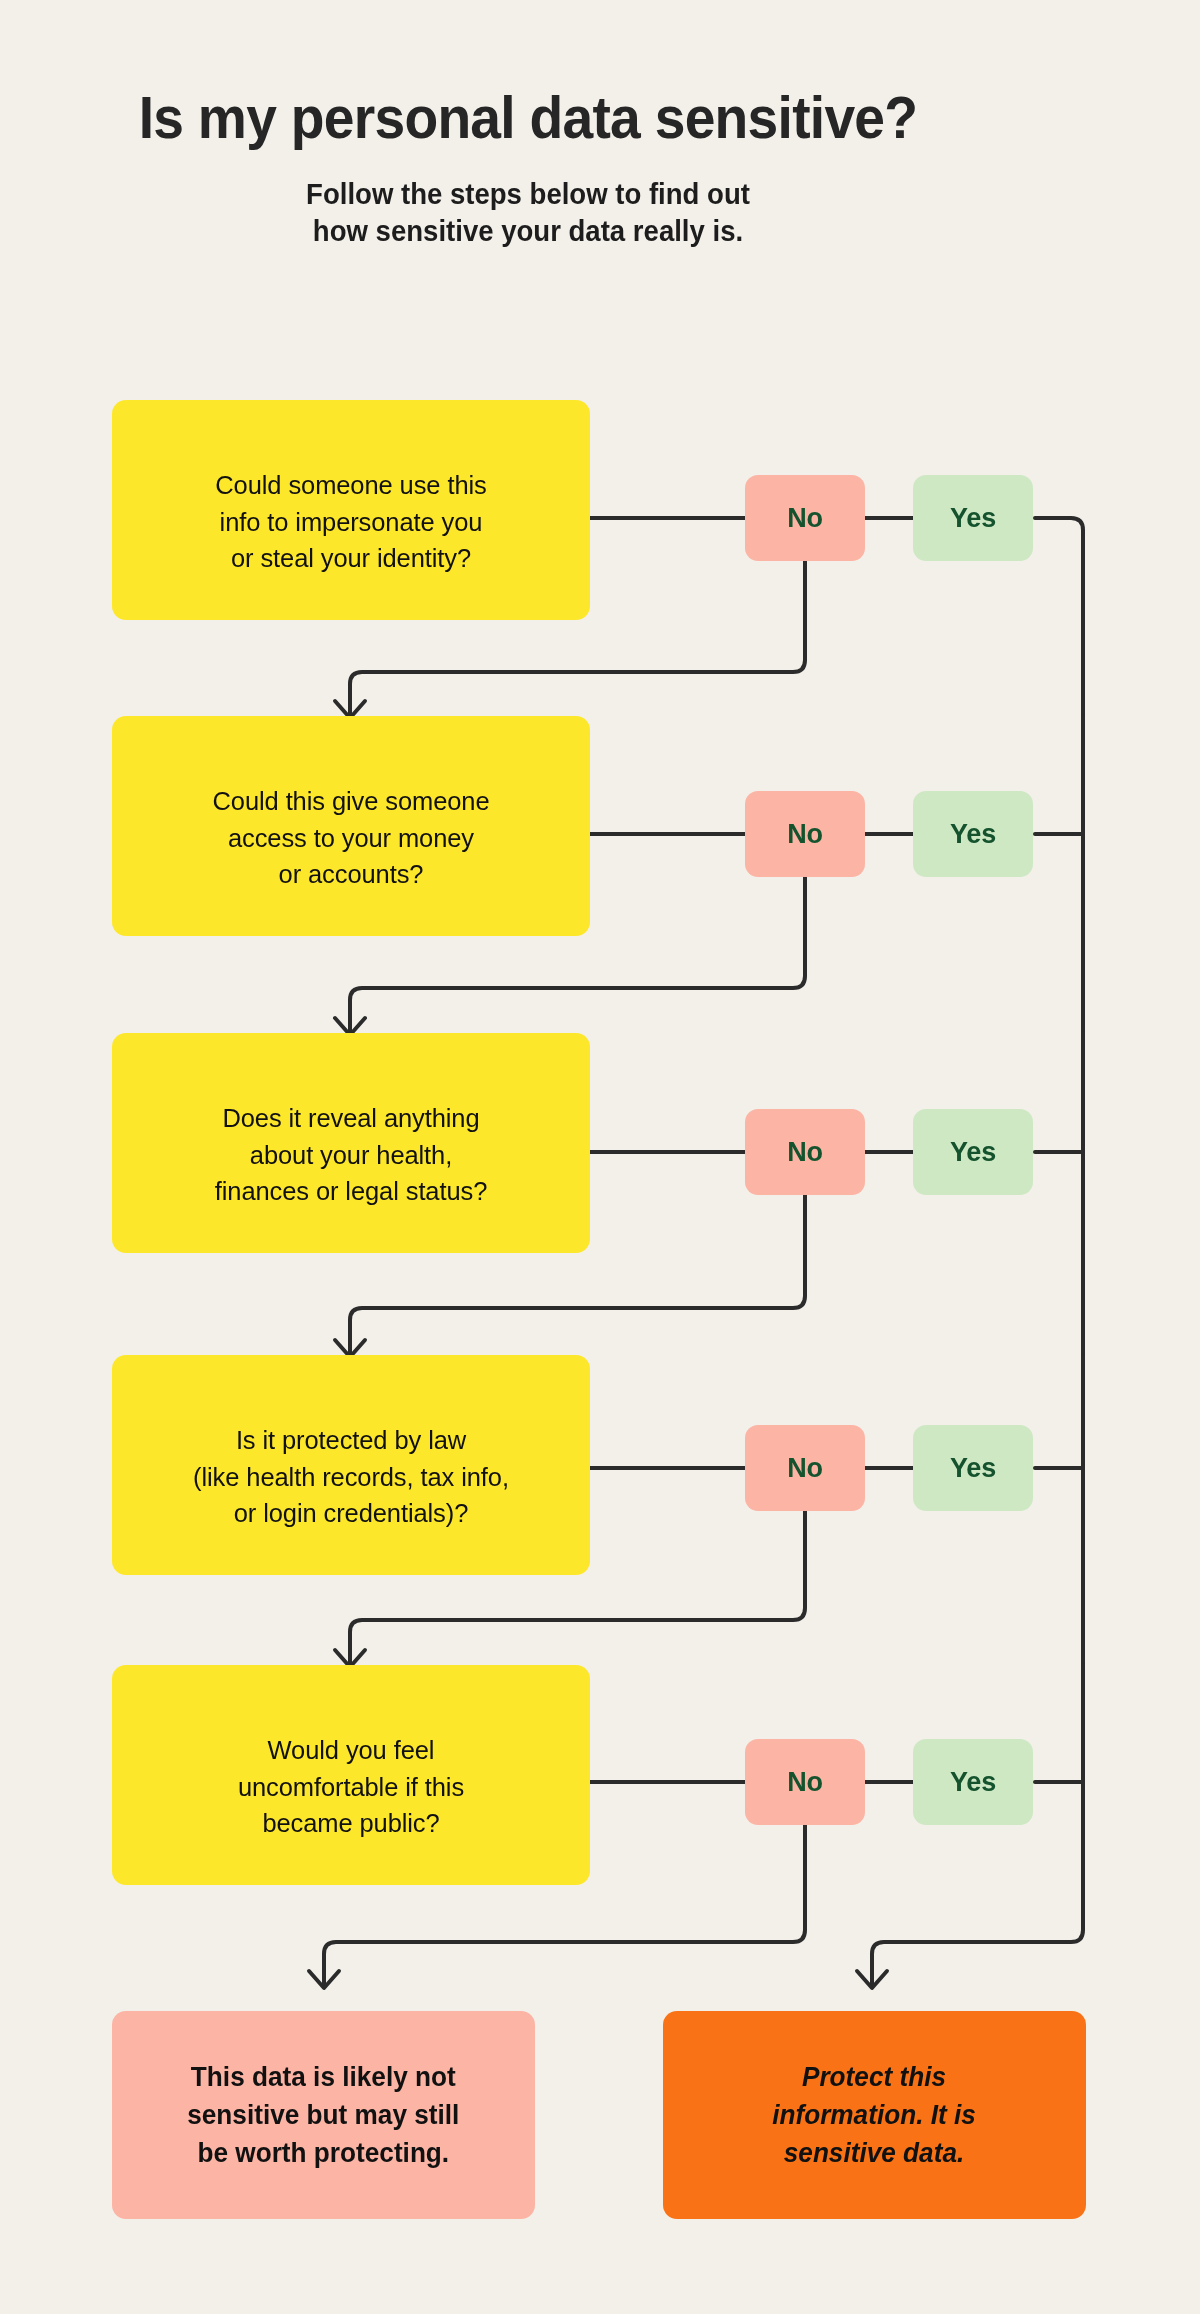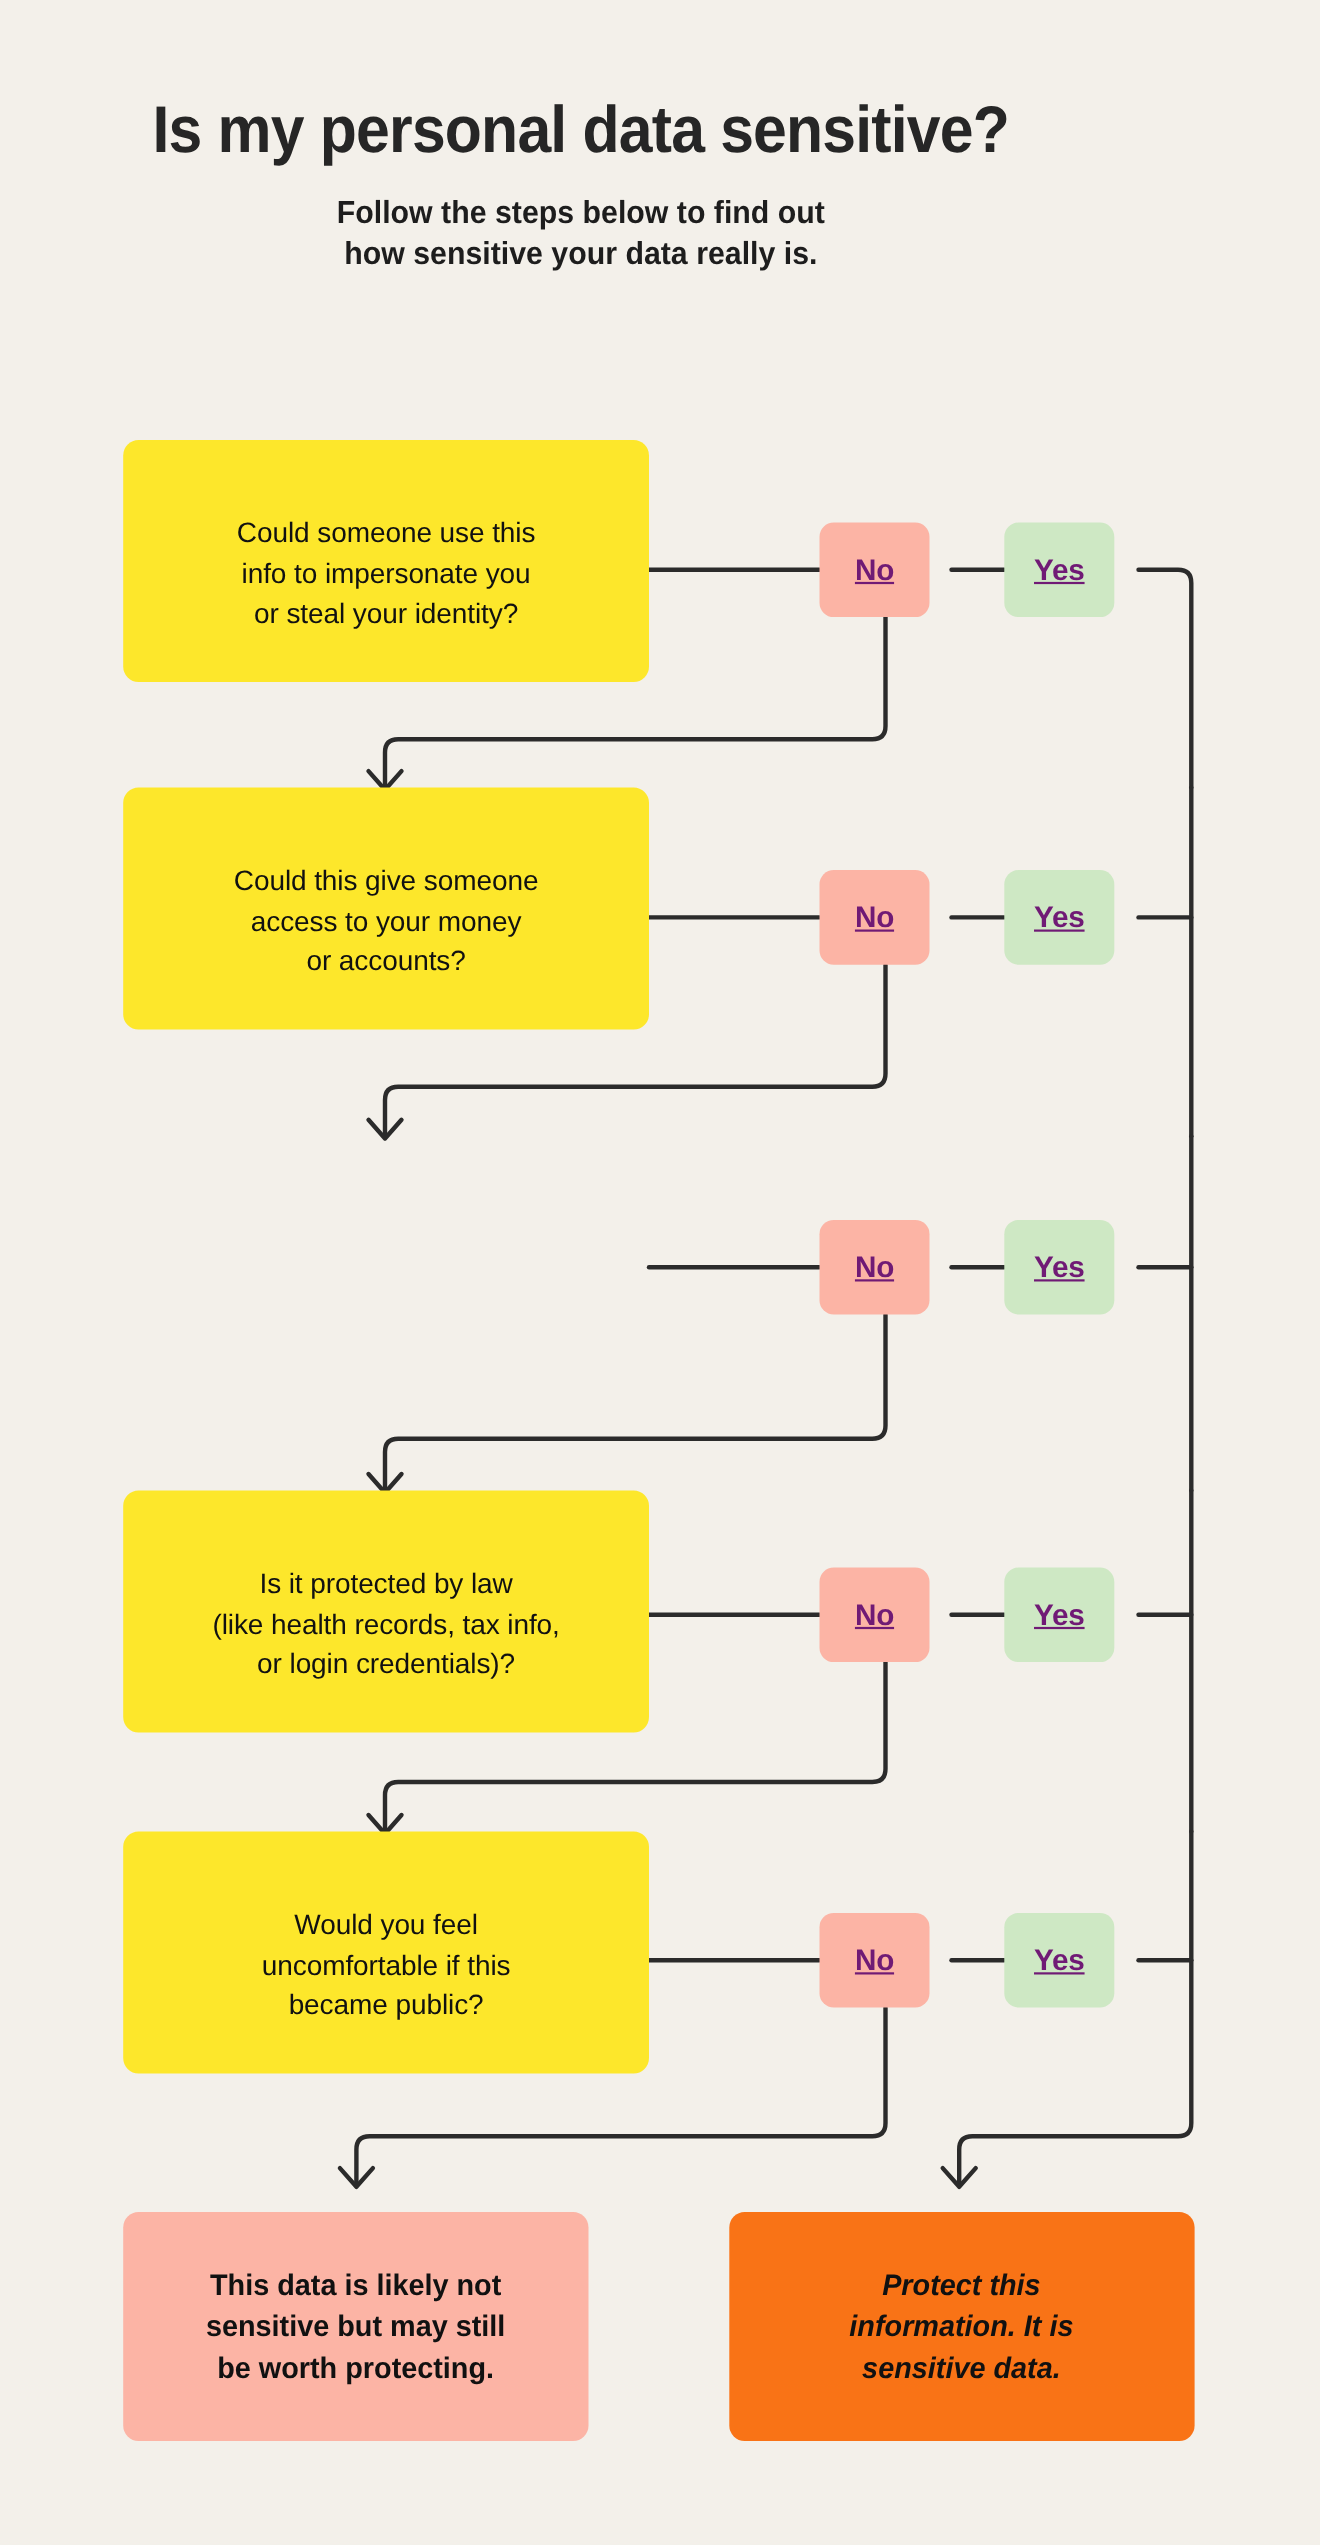--- a/index.html
+++ b/index.html
@@ -83,31 +83,30 @@
     font-weight: 500;
     line-height: 1.44;
     color: #111111;
     letter-spacing: -0.1px;
     white-space: pre-line;
     margin-top: 24px;
   }
 
   .badge {
     position: absolute;
-    width: 100px;
+    width: 120px;
     height: 86px;
     border-radius: 13px;
     display: flex;
     align-items: center;
     justify-content: center;
     font-size: 27px;
     font-weight: bold;
-    color: #701a75;
+    color: #14532d;
     letter-spacing: -0.2px;
-    text-decoration: underline;
   }
   .badge.no  { background: #fcb4a5; left: 745px; }
   .badge.yes { background: #cee8c4; left: 913px; }
 
   .result {
     position: absolute;
     top: 1992px;
     width: 423px;
     height: 208px;
     border-radius: 14px;
@@ -195,20 +194,25 @@
   <div class="qbox" style="top:400px">
     <div class="qtext">Could someone use this
 info to impersonate you
 or steal your identity?</div>
   </div>
   <div class="qbox" style="top:716px">
     <div class="qtext">Could this give someone
 access to your money
 or accounts?</div>
   </div>
+  <div class="qbox" style="top:1033px">
+    <div class="qtext">Does it reveal anything
+about your health,
+finances or legal status?</div>
+  </div>
   <div class="qbox" style="top:1355px">
     <div class="qtext">Is it protected by law
 (like health records, tax info,
 or login credentials)?</div>
   </div>
   <div class="qbox" style="top:1665px">
     <div class="qtext">Would you feel
 uncomfortable if this
 became public?</div>
   </div>

